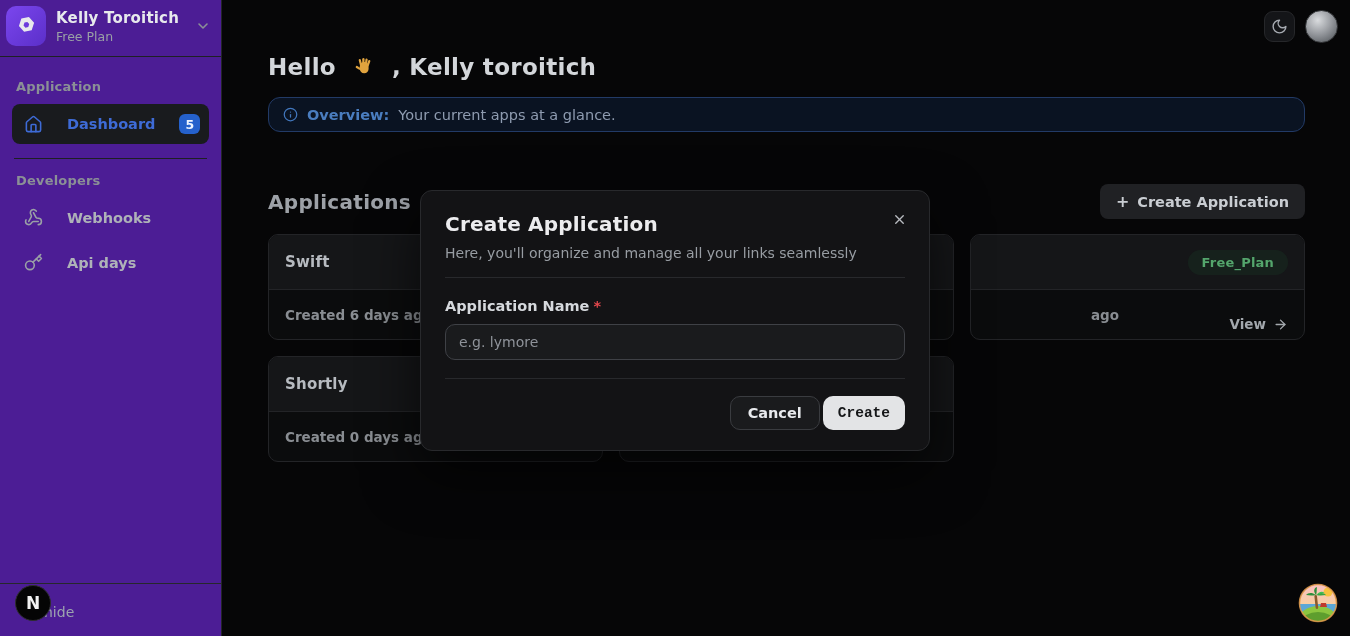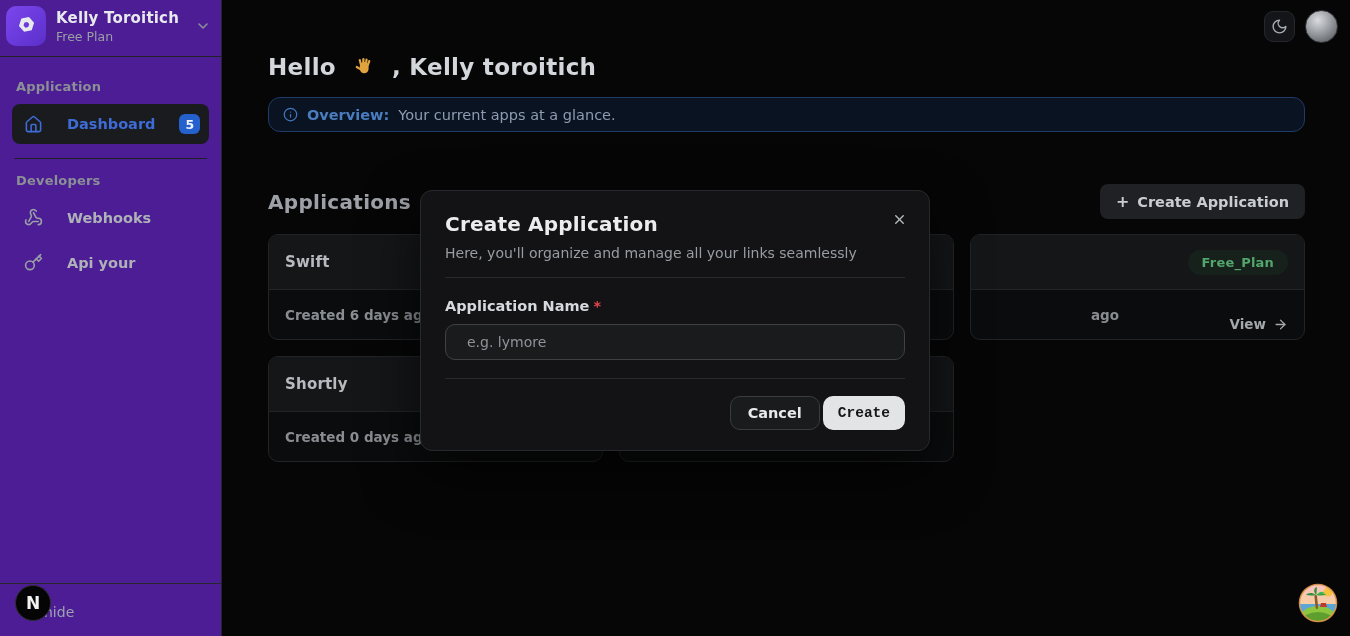--- a/index.html
+++ b/index.html
@@ -80,21 +80,21 @@
     border:1px solid #28292c; border-radius:12px; z-index:20; padding:21px 24px 0 24px;
     box-shadow:0 22px 55px rgba(0,0,0,.65); }
   .modal-title { color:#ececee; font-size:20px; font-weight:bold; letter-spacing:.2px; }
   .modal-sub { color:#989da3; font-size:14px; margin-top:9px; }
   .modal-close { position:absolute; top:16px; right:18px; color:#b9bcc1; width:24px; height:24px;
     display:flex; align-items:center; justify-content:center; cursor:pointer; background:none; border:none; }
   .modal-hr { border:none; border-top:1px solid #28292c; margin-top:16px; }
   .field-label { margin-top:20px; color:#d6d9dd; font-size:14.5px; font-weight:bold; }
   .req { color:#e5484d; margin-left:4px; }
   .app-input { margin-top:10px; width:100%; height:36px; background:#1a1b1d; border:1px solid #3f4146;
-    border-radius:10px; padding:0 21px; color:#d6d9dd; font-size:14px; font-family:inherit; outline:none; }
+    border-radius:10px; padding:0 13px; color:#d6d9dd; font-size:14px; font-family:inherit; outline:none; }
   .app-input::placeholder { color:#8f939a; }
   .modal-footer { margin-top:17px; display:flex; justify-content:flex-end; gap:3px; }
   .btn-cancel { background:#1a1b1d; border:1px solid #3a3c40; border-radius:10px; color:#e8eaed;
     font-size:14.5px; font-weight:bold; padding:8px 17px; cursor:pointer; font-family:inherit; }
   .btn-create { background:#e3e4e6; border:none; border-radius:10px; color:#151618;
     font-size:14.5px; font-weight:bold; padding:8px 15px; cursor:pointer; font-family:Liberation Mono, monospace;text-align:right; }
 
   .island-widget { position:absolute; right:12px; bottom:13px; width:40px; height:40px; cursor:pointer; }
 </style>
 </head>
@@ -145,21 +145,21 @@
         <span>Webhooks</span>
       </div>
       <div class="nav-item">
         <span class="nicon">
           <svg width="19" height="19" viewBox="0 0 24 24" fill="none" stroke="currentColor" stroke-width="2" stroke-linecap="round" stroke-linejoin="round">
               <circle cx="7.5" cy="15.5" r="5.5"></circle>
               <path d="m21 2-9.6 9.6"></path>
               <path d="m15.5 7.5 3 3L22 7l-3-3"></path>
             </svg>
         </span>
-        <span>Api your</span>
+        <span>Api days</span>
       </div>
     </nav>
 
     <div class="side-footer">
       <span class="hide-btn">hide</span>
       <div class="cursor-badge">N</div>
     </div>
   </aside>
 
   <main class="main">

